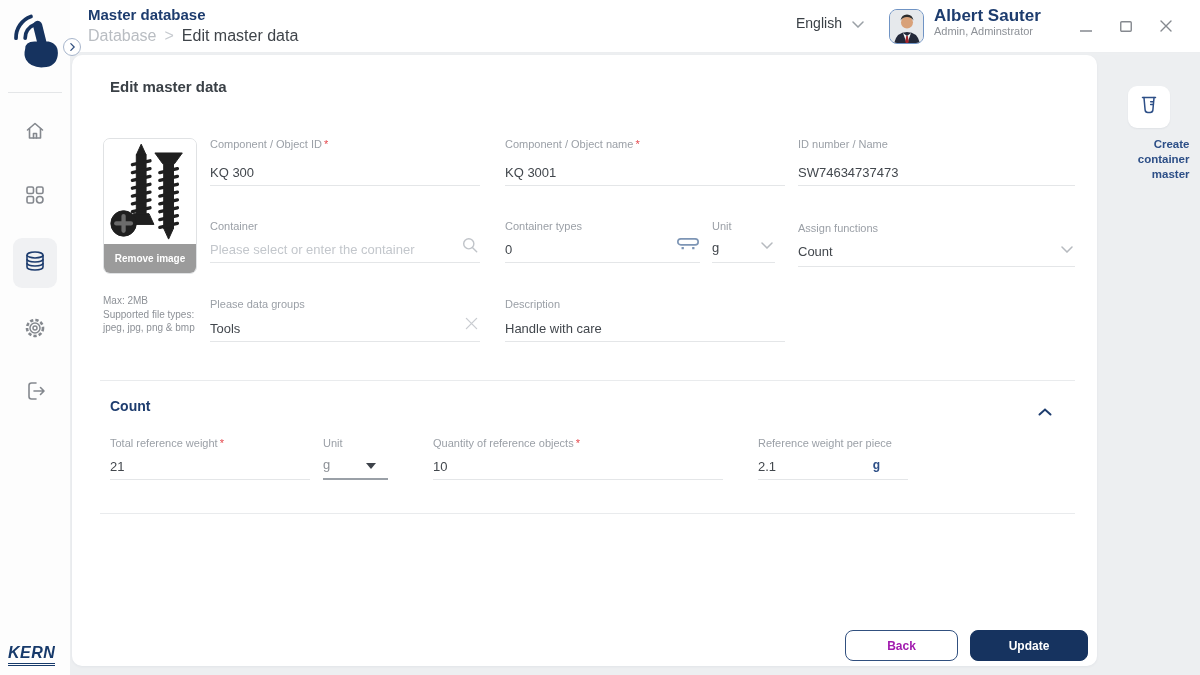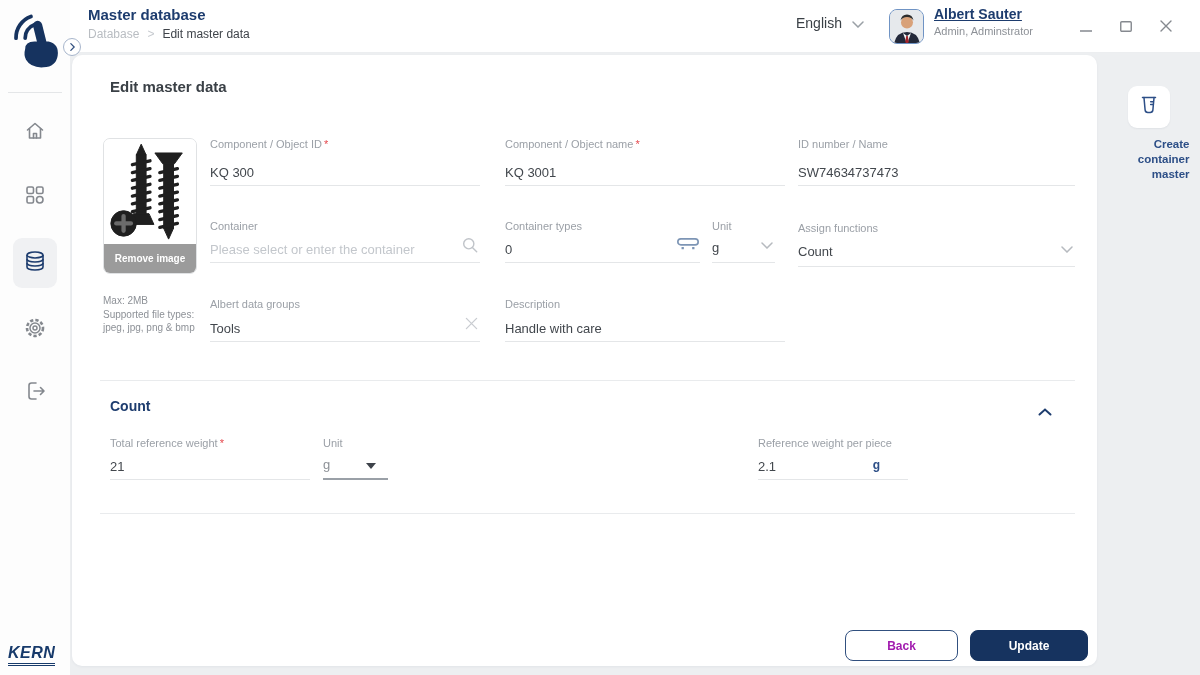--- a/index.html
+++ b/index.html
@@ -11,26 +11,26 @@
   .logo{position:absolute;left:11px;top:8px;width:50px;height:72px;}
   .side-divider{position:absolute;left:8px;top:92px;width:54px;height:1px;background:#e4e6e8;}
   .nav-btn{position:absolute;left:13px;width:44px;height:44px;display:flex;align-items:center;justify-content:center;border-radius:9px;cursor:pointer;}
   .nav-btn.active{background:#f0f1f3;height:50px;}
   .nav-home{top:111px;} .nav-apps{top:175px;} .nav-db{top:238px;} .nav-gear{top:308px;} .nav-out{top:371px;}
   .kern{position:absolute;left:8px;bottom:9px;font-style:italic;font-weight:bold;font-size:16px;letter-spacing:.5px;color:#173a6b;border-bottom:3px double #173a6b;padding-bottom:1px;}
 
   
   .header{position:absolute;left:70px;top:0;width:1130px;height:53px;background:#fff;border-bottom:1px solid #eceef0;z-index:3;}
   .hdr-title{position:absolute;left:18px;top:6px;font-size:15px;font-weight:bold;color:#1d3c6e;}
-  .breadcrumb{position:absolute;left:18px;top:27px;font-size:12px;color:#b9bdc2;display:flex;gap:8px;align-items:flex-start;}
+  .breadcrumb{position:absolute;left:18px;top:27px;font-size:16px;color:#b9bdc2;display:flex;gap:8px;align-items:flex-start;}
   .bc-current{color:#3f444a;}
   .lang{position:absolute;left:726px;top:14px;display:flex;align-items:center;gap:10px;cursor:pointer;}
   .lang-label{font-size:14px;color:#3a4046;}
   .avatar{position:absolute;left:819px;top:9px;width:35px;height:35px;border:1px solid #6f93c4;border-radius:8px;background:#e8ebee;overflow:hidden;cursor:pointer;}
-  .user-name{position:absolute;left:864px;top:6px;font-size:14px;font-weight:bold;color:#1d3c6e;text-decoration:underline;}
+  .user-name{position:absolute;left:864px;top:6px;font-size:17px;font-weight:bold;color:#1d3c6e;}
   .user-role{position:absolute;left:864px;top:25px;font-size:11px;color:#8d9197;}
   .winctl{position:absolute;top:18px;width:20px;height:18px;display:flex;align-items:center;justify-content:center;cursor:pointer;}
   .w-min{left:1006px;} .w-max{left:1046px;} .w-close{left:1086px;}
 
   
   .content{position:absolute;left:70px;top:53px;width:1130px;height:622px;background:#edeff1;}
   .card{position:absolute;left:2px;top:2px;width:1025px;height:611px;background:#fff;border-radius:10px;box-shadow:0 1px 3px rgba(20,40,70,.05);}
   .collapse-toggle{position:absolute;left:-9px;top:-17px;width:18px;height:18px;border-radius:50%;background:#fff;border:1px solid #a8b6cc;display:flex;align-items:center;justify-content:center;cursor:pointer;z-index:5;}
   .page-heading{position:absolute;left:38px;top:23px;font-size:15px;font-weight:bold;color:#3a4046;}
 
@@ -316,21 +316,21 @@
         <span class="unit-val">Count</span>
         <span class="f-right-ico" style="right:2px;bottom:10px;">
           <svg viewBox="0 0 12 7" width="12" height="7" fill="none" stroke="#b6babf" stroke-width="1.5" stroke-linecap="round">
               <path d="M1 1l5 5 5-5"></path>
             </svg>
         </span>
         <div class="u"></div>
       </div>
 
       <div class="field f-groups">
-        <div class="lbl">Albert data groups</div>
+        <div class="lbl">Please data groups</div>
         <input style="width: 240px;" value="Tools">
         <span class="f-right-ico" style="right:2px;bottom:8px;">
           <svg viewBox="0 0 14 14" width="13" height="13">
               <path d="M1.5 1.5l11 11M12.5 1.5l-11 11" stroke="#c9ccd1" stroke-width="1.4" stroke-linecap="round"></path>
             </svg>
         </span>
         <div class="u"></div>
       </div>
       <div class="field f-desc">
         <div class="lbl">Description</div>
@@ -352,20 +352,25 @@
       <div class="field f-totref">
         <div class="lbl"><span>Total reference weight</span><span class="req">*</span></div>
         <input value="21" style="">
         <div class="u"></div>
       </div>
       <div class="field f-countunit">
         <div class="lbl">Unit</div>
         <span class="unit-val dim">g</span>
         <span class="tri"></span>
         <div class="u-dark"></div>
+      </div>
+      <div class="field f-qty">
+        <div class="lbl"><span>Quantity of reference objects</span><span class="req">*</span></div>
+        <input value="10" style="">
+        <div class="u"></div>
       </div>
       <div class="field f-perpiece">
         <div class="lbl">Reference weight per piece</div>
         <input style="width: 100px;" readonly="" value="2.1">
         <span class="pp-unit">g</span>
         <div class="u"></div>
       </div>
 
       <div class="divider div2"></div>
 

